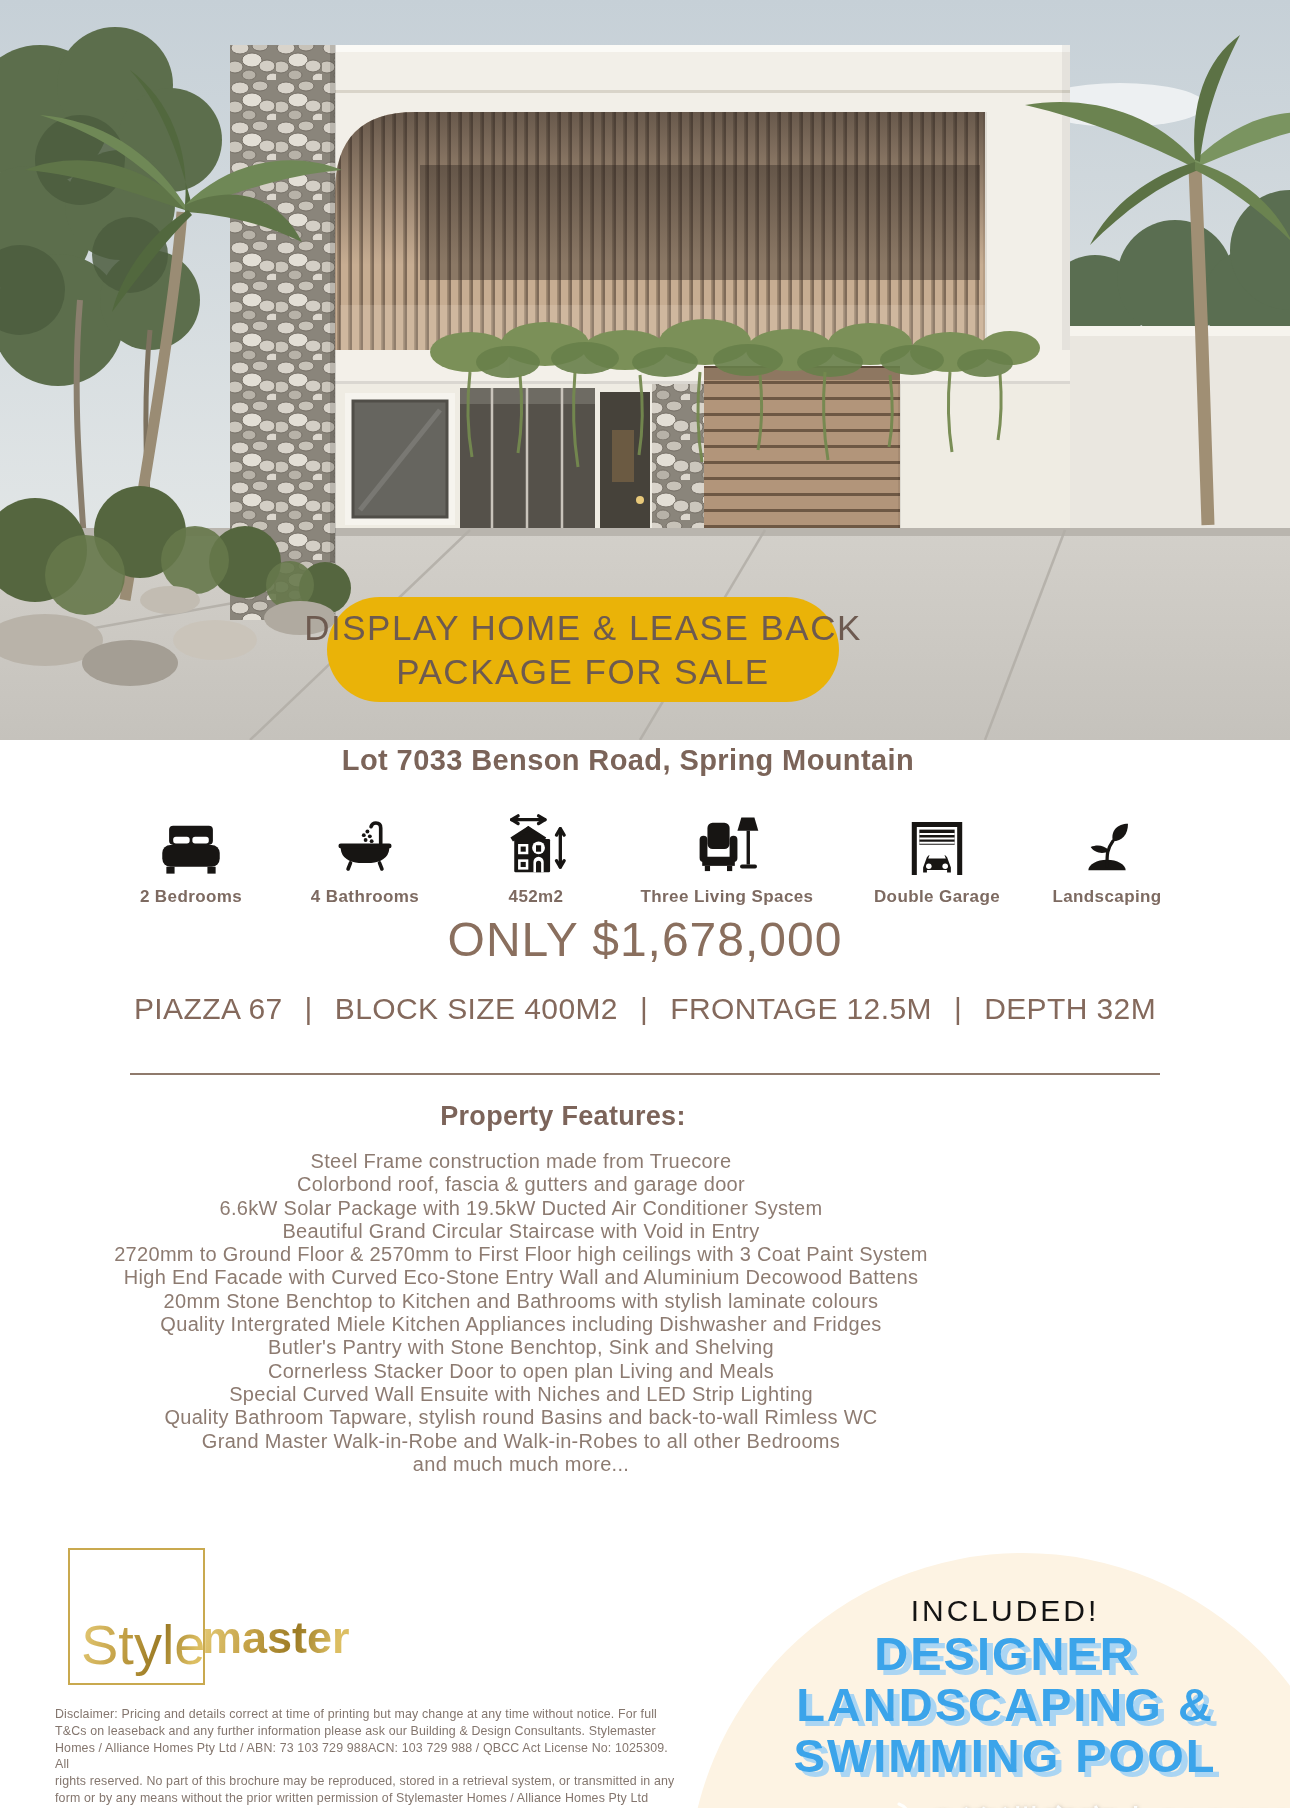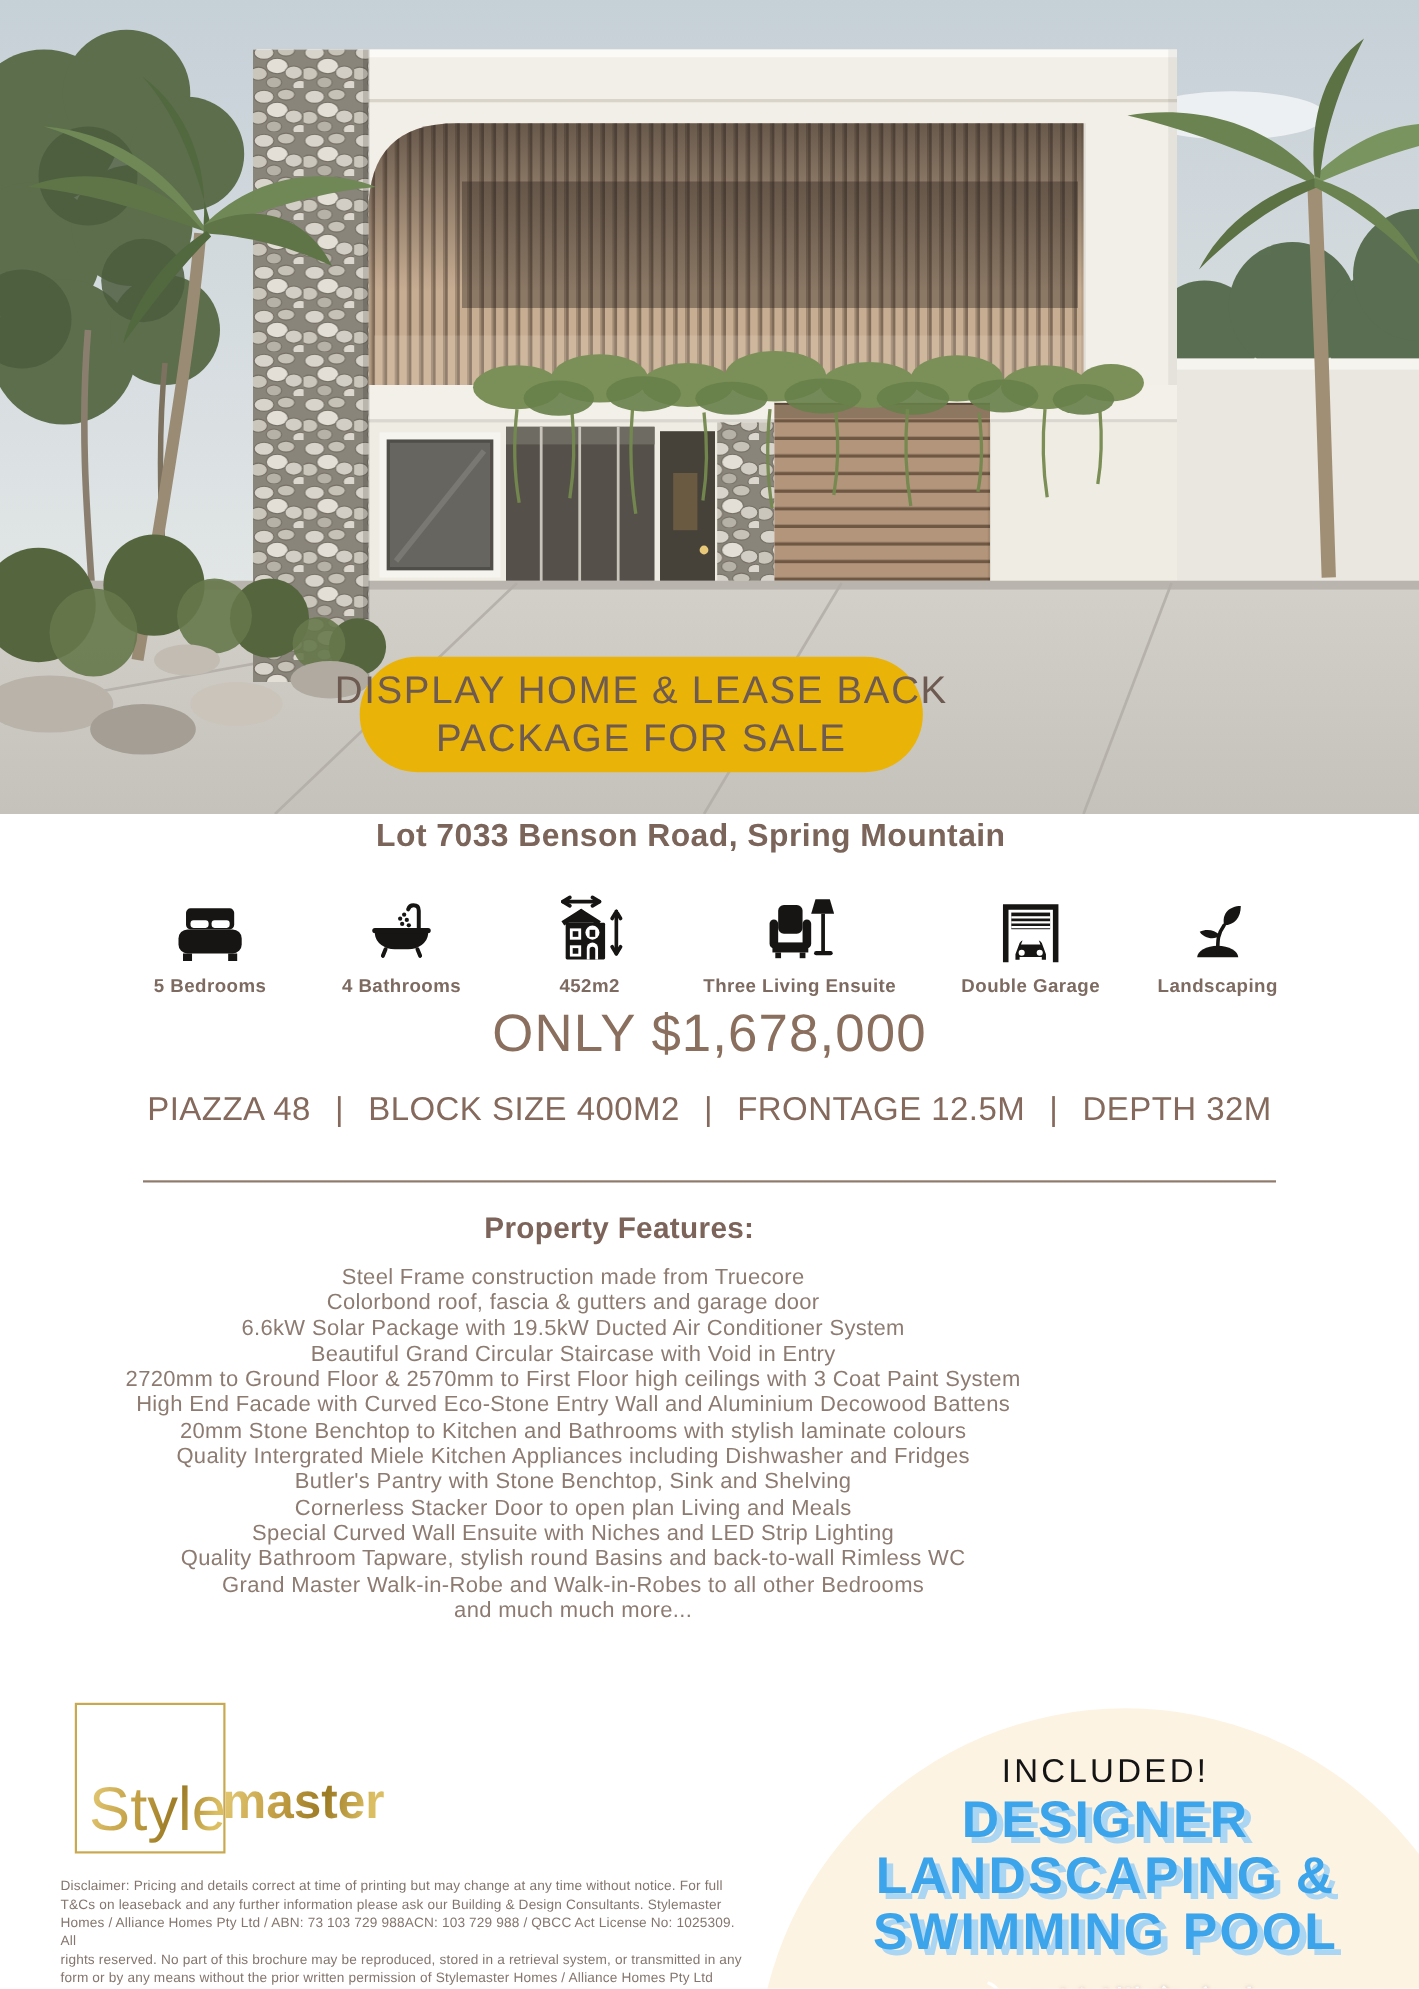--- a/index.html
+++ b/index.html
@@ -266,21 +266,21 @@
     <div class="ic">
       <svg width="66" height="52" viewBox="0 0 48 38" fill="#171513">
         <rect x="8" y="2" width="32" height="14" rx="3"></rect>
         <rect x="11" y="10" width="12" height="5" rx="2" fill="#ffffff"></rect>
         <rect x="25" y="10" width="12" height="5" rx="2" fill="#ffffff"></rect>
         <rect x="3" y="16" width="42" height="16" rx="6"></rect>
         <rect x="6" y="32" width="6" height="5"></rect>
           <rect x="36" y="32" width="6" height="5"></rect>
       </svg>
     </div>
-    <div class="lbl">5  Bedrooms</div>
+    <div class="lbl">2  Bedrooms</div>
   </div>
 
   <div class="amenity" style="left:265px">
     <div class="ic">
       <svg width="58" height="58" viewBox="0 0 48 48" fill="#171513">
         <path d="M37,22 V9 q0,-4 -4,-4 q-3,0 -4,3" stroke="#171513" stroke-width="3" fill="none" stroke-linecap="round"></path>
         <g>
             <circle cx="26" cy="12" r="1.6"></circle>
             <circle cx="23" cy="15" r="1.6"></circle>
             <circle cx="28" cy="16" r="1.6"></circle>
@@ -329,21 +329,21 @@
         <rect x="4" y="16" width="6" height="20" rx="3"></rect>
         <rect x="27" y="16" width="6" height="20" rx="3"></rect>
         <rect x="6" y="32" width="25" height="7"></rect>
         <rect x="8" y="39" width="4" height="4"></rect>
           <rect x="25" y="39" width="4" height="4"></rect>
         <polygon points="36,2 46,2 49,12 33,12"></polygon>
         <rect x="40" y="12" width="2.6" height="26"></rect>
         <rect x="35" y="38" width="13" height="3" rx="1.5"></rect>
       </svg>
     </div>
-    <div class="lbl">Three Living Ensuite</div>
+    <div class="lbl">Three Living Spaces</div>
   </div>
 
   <div class="amenity" style="left:837px">
     <div class="ic">
       <svg width="62" height="58" viewBox="0 0 48 46" fill="#171513">
         <path d="M4,46 V4 H44 V46 h-4 V8 H8 V46 Z"></path>
         <rect x="10" y="10" width="28" height="12"></rect>
         <path d="M10,13.5 h28 M10,17 h28 M10,20.5 h28" stroke="#ffffff" stroke-width="1.6"></path>
         <path d="M13,40 l3,-8 q1,-2 3,-2 h10 q2,0 3,2 l3,8 v4 h-3 v-2 H16 v2 h-3 Z"></path>
         <circle cx="17.5" cy="39" r="2.2" fill="#ffffff"></circle>
@@ -362,21 +362,21 @@
         <path d="M29,19 C27,10 33,4 42,4 C42,13 37,19 29,19 Z"></path>
         <path d="M26,27 C21,22 15,22 10,24 C13,29 21,31 26,27 Z"></path>
       </svg>
     </div>
     <div class="lbl">Landscaping</div>
   </div>
 
   <div class="price">ONLY $1,678,000</div>
 
   <div class="specs">
-    <span>PIAZZA 48</span><span class="sep">|</span><span>BLOCK SIZE 400M2</span><span class="sep">|</span><span>FRONTAGE 12.5M</span><span class="sep">|</span><span>DEPTH 32M</span>
+    <span>PIAZZA 67</span><span class="sep">|</span><span>BLOCK SIZE 400M2</span><span class="sep">|</span><span>FRONTAGE 12.5M</span><span class="sep">|</span><span>DEPTH 32M</span>
   </div>
 
   <div class="divider"></div>
 
   <div class="pf-heading">Property Features:</div>
   <div class="pf-list">
     <div>Steel Frame construction made from Truecore</div>
     <div>Colorbond roof, fascia &amp; gutters and garage door</div>
     <div>6.6kW Solar Package with 19.5kW Ducted Air Conditioner System</div>
     <div>Beautiful Grand Circular Staircase with Void in Entry</div>

